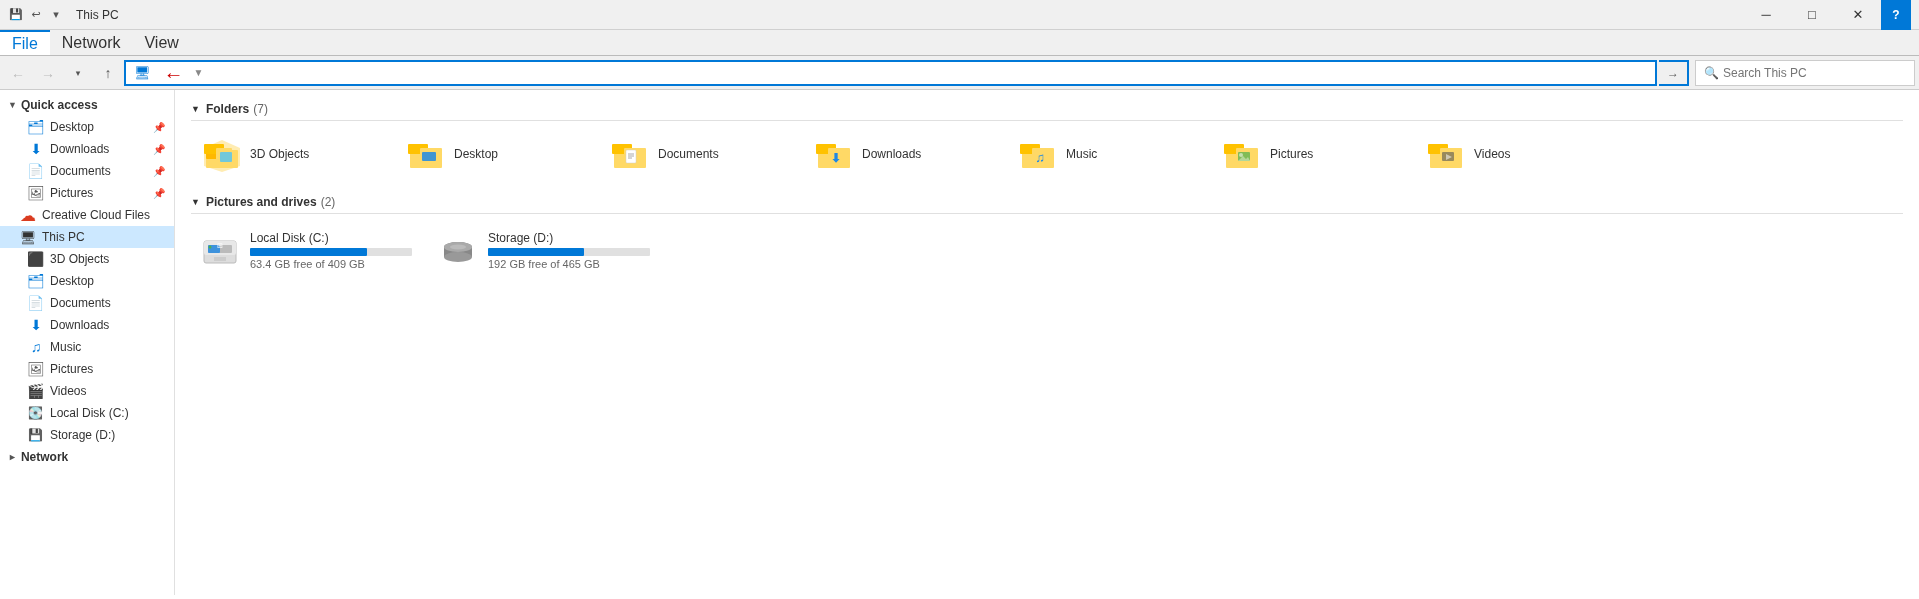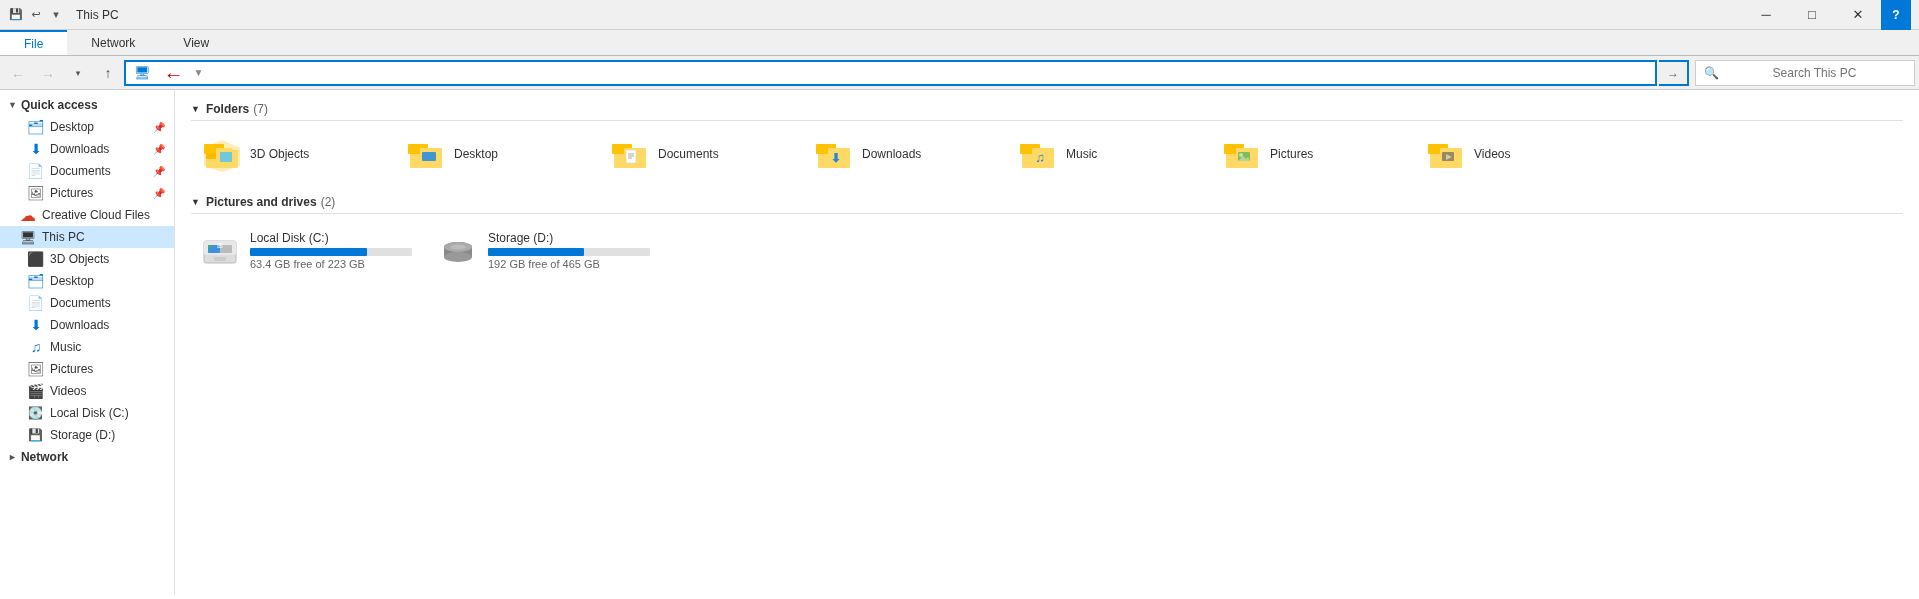--- a/index.html
+++ b/index.html
@@ -24,22 +24,22 @@
     
     .ribbon {
       background: #f0f0f0;
       border-bottom: 1px solid #bbb;
       height: 26px;
       display: flex;
       align-items: center;
       padding: 0 0px;
     }
     .ribbon-tab {
-      padding: 4px 24px;
-      font-size: 12px;
+      padding: 4px 12px;
+      font-size: 16px;
       color: #333;
       cursor: pointer;
       height: 100%;
       display: flex;
       align-items: center;
       text-align: center;
     }
     .ribbon-tab.active { background: #fff; border-top: 2px solid #0078d7; color: #0078d7; }
 
     
@@ -88,21 +88,21 @@
     }
     .search-box {
       width: 220px; height: 26px;
       border: 1px solid #ccc;
       display: flex; align-items: center;
       padding: 0 8px; gap: 4px;
       background: #fff;
       margin-left: 4px;
     }
     .search-box input {
-      border: none; outline: none; flex: 1; font-size: 12px; font-family: 'Segoe UI', Arial, sans-serif; color: #999; text-align: center;
+      border: none; outline: none; flex: 1; font-size: 12px; font-family: 'Segoe UI', Arial, sans-serif; color: #999;
     }
     .search-icon { color: #888; font-size: 12px; }
 
     
     .main-layout {
       display: flex;
       height: calc(599px - 30px - 26px - 34px - 4px);
     }
 
     
@@ -433,21 +433,21 @@
             <rect x="14" y="24" width="12" height="4" rx="0" fill="#ccc"></rect>
             <circle cx="10" cy="14" r="1.5" fill="#4caf50"></circle>
             <text x="20" y="15" font-size="7" text-anchor="middle" fill="#fff">⊞</text>
           </svg>
         </div>
         <div class="drive-info">
           <div class="drive-name">Local Disk (C:)</div>
           <div class="drive-bar-bg">
             <div class="drive-bar-fill" style="width: 72%;"></div>
           </div>
-          <div class="drive-space">63.4 GB free of 223 GB</div>
+          <div class="drive-space">63.4 GB free of 409 GB</div>
         </div>
       </div>
 
       <div class="drive-item">
         <div class="drive-icon">
           <svg width="40" height="36" viewBox="0 0 40 36">
             <ellipse cx="20" cy="14" rx="14" ry="5" fill="#888"></ellipse>
             <rect x="6" y="14" width="28" height="10" fill="#888"></rect>
             <ellipse cx="20" cy="24" rx="14" ry="5" fill="#999"></ellipse>
             <ellipse cx="20" cy="14" rx="14" ry="5" fill="#aaa"></ellipse>

